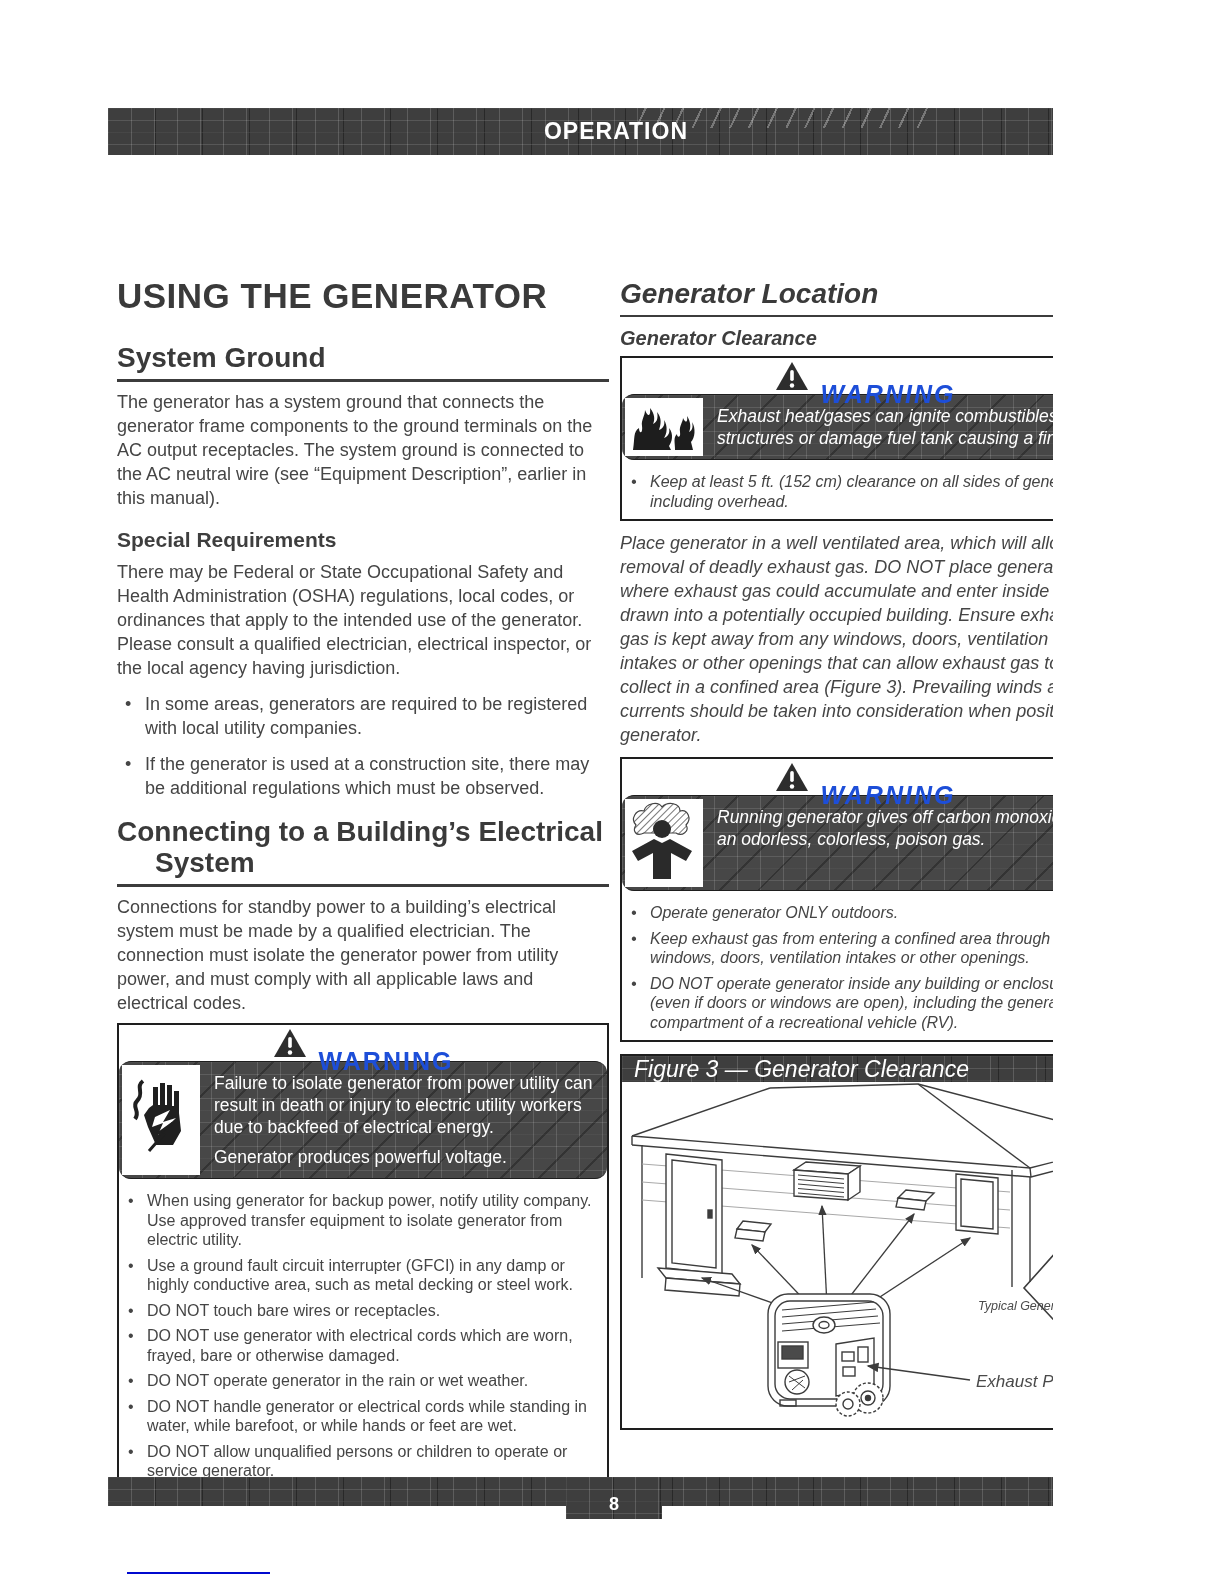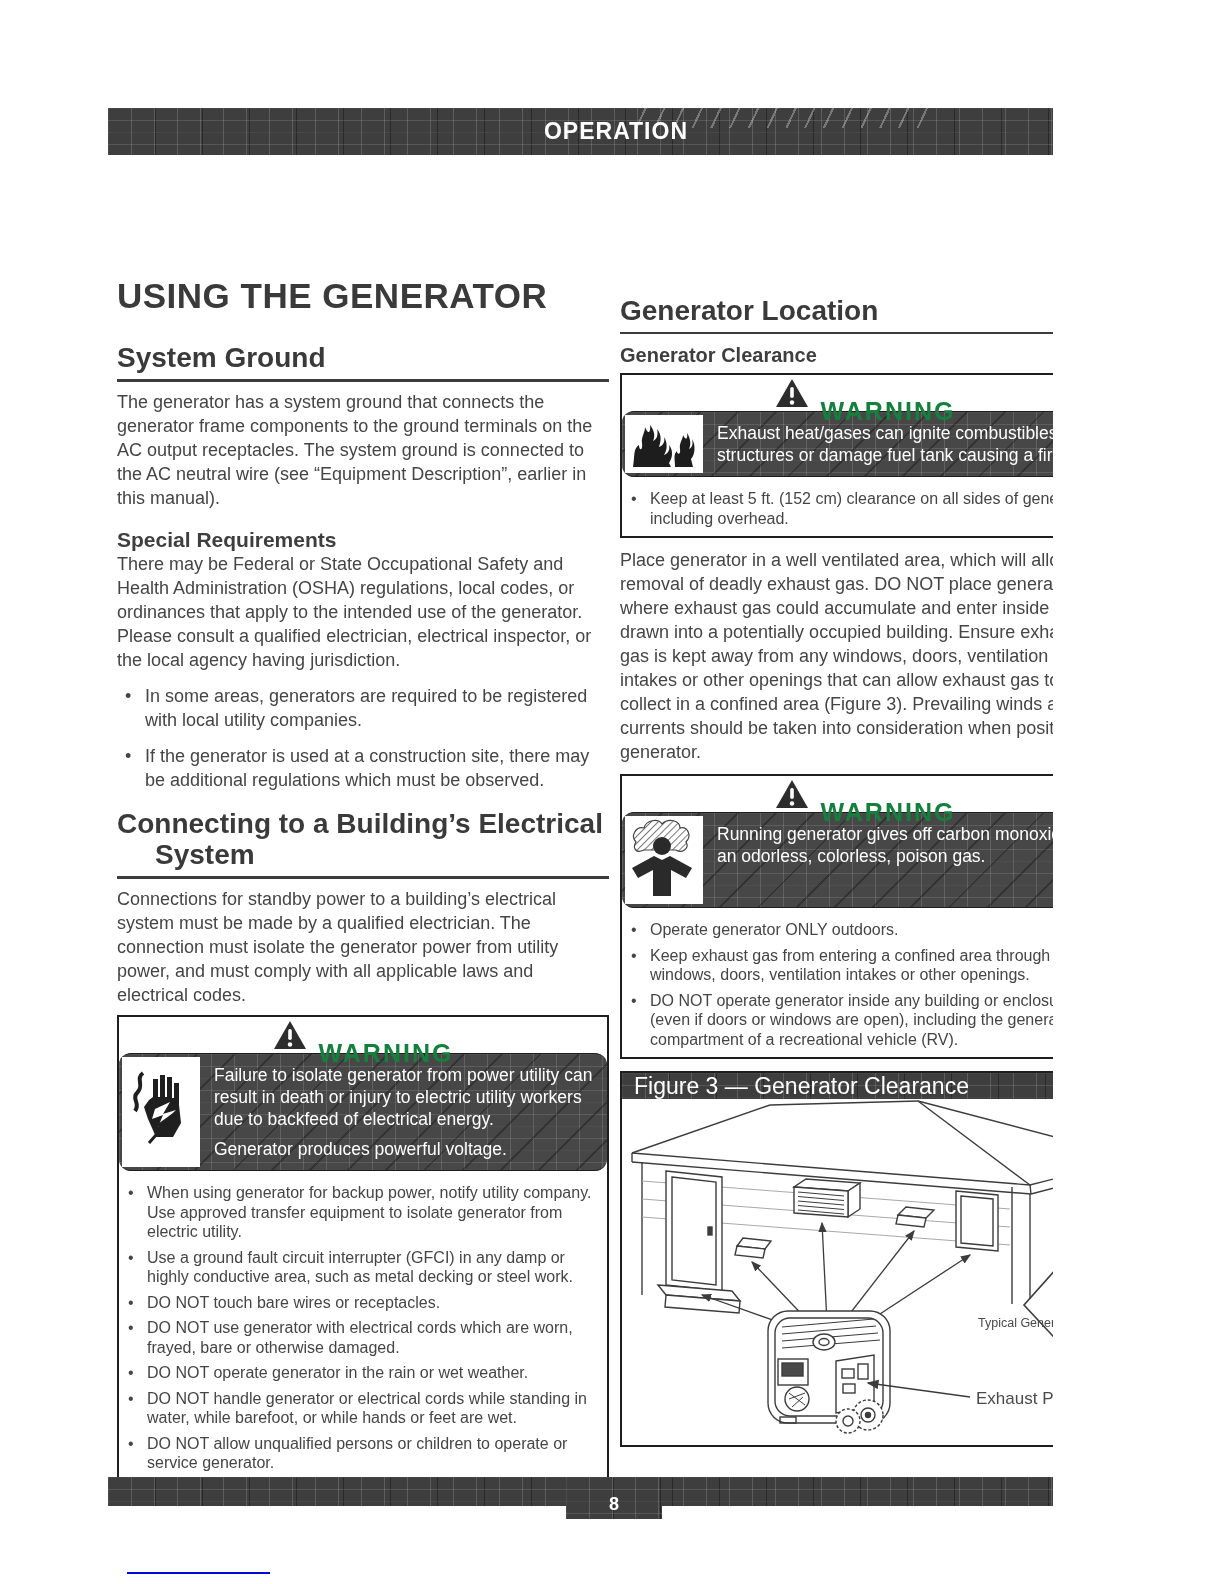--- a/index.html
+++ b/index.html
@@ -30,21 +30,21 @@
     display:flex; align-items:center; justify-content:center;
   }
   .header-band .hatch-overlay {
     position:absolute; left:520px; top:0; width:300px; height:20px;
     background:repeating-linear-gradient(115deg, transparent 0 15px, rgba(255,255,255,0.30) 15px 17px);
   }
   .header-title { color:#fff; font-weight:bold; font-size:23px; letter-spacing:1px; position:relative; }
 
   .col { position:absolute; }
   .col-left { left:117px; top:270px; width:492px; }
-  .col-right { left:620px; top:295px; width:490px; }
+  .col-right { left:620px; top:278px; width:490px;font-style:italic; }
 
   .main-title { font-size:35px; font-weight:bold; color:#3a3a3a; letter-spacing:0.5px; margin:6px 0 0 0; }
   .rule-heading {
     font-size:28px; font-weight:bold; color:#3a3a3a; margin:26px 0 0 0;
     padding-bottom:6px; border-bottom:3px solid #3c3c3c; line-height:31px;
   }
   .rule-heading .line2 { display:block; padding-left:38px; }
   .col-right .rule-heading { margin-top:0; border-bottom-width:2px; }
   .sub-heading { font-size:21px; font-weight:bold; color:#3e3e3e; margin:18px 0 0 0; }
   .col-right .sub-heading { margin-top:10px; font-size:20px; }
@@ -53,21 +53,21 @@
 
   ul.bullets { list-style:none; margin:12px 0 0 0; padding:0; }
   ul.bullets li { position:relative; padding-left:28px; font-size:18px; line-height:24px; margin-top:12px; }
   ul.bullets li:first-child { margin-top:0; }
   ul.bullets li::before { content:"•"; position:absolute; left:8px; top:0; }
 
   
   .warnbox { border:2px solid #1e1e1e; margin-top:8px; background:#fff; }
   .col-right .warnbox { margin-top:6px; }
   .warn-head { height:36px; display:flex; align-items:center; justify-content:center; gap:12px; }
-  .warn-label { font-size:25px; font-weight:bold; letter-spacing:2px; color:#15803d;margin-top:36px; }
+  .warn-label { font-size:25px; font-weight:bold; letter-spacing:2px; color:#1d4ed8;margin-top:36px; }
   .warn-dark { display:flex; align-items:stretch; padding:3px; border-top:1px solid #1e1e1e; border-bottom:1px solid #1e1e1e; }
   .warn-icon { flex:0 0 78px; background:#fff; display:flex; align-items:center; justify-content:center; }
   .warn-msg { color:#fff; font-size:17.5px; line-height:22px; padding:7px 10px 7px 14px; }
   .warn-msg p { margin:0; }
   .warn-msg p + p { margin-top:8px; }
   ul.warn-bullets { list-style:none; margin:0; padding:6px 10px 8px 0; }
   ul.warn-bullets li { position:relative; padding-left:28px; font-size:16px; line-height:19.5px; margin-top:6px; }
   ul.warn-bullets li::before { content:"•"; position:absolute; left:9px; top:0; }
 
   
@@ -96,21 +96,21 @@
     <span class="header-title">OPERATION</span>
   </div>
 
   <div class="col col-left">
     <h1 class="main-title">USING THE GENERATOR</h1>
 
     <h2 class="rule-heading">System Ground</h2>
     <p class="body-text">The generator has a system ground that connects the generator frame components to the ground terminals on the AC output receptacles. The system ground is connected to the AC neutral wire (see “Equipment Description”, earlier in this manual).</p>
 
     <h3 class="sub-heading">Special Requirements</h3>
-    <p class="body-text" style="margin-top:0">There may be Federal or State Occupational Safety and Health Administration (OSHA) regulations, local codes, or ordinances that apply to the intended use of the generator. Please consult a qualified electrician, electrical inspector, or the local agency having jurisdiction.</p>
+    <p class="body-text" style="margin-top:8px">There may be Federal or State Occupational Safety and Health Administration (OSHA) regulations, local codes, or ordinances that apply to the intended use of the generator. Please consult a qualified electrician, electrical inspector, or the local agency having jurisdiction.</p>
     <ul class="bullets">
       <li>In some areas, generators are required to be registered with local utility companies.</li>
       <li>If the generator is used at a construction site, there may be additional regulations which must be observed.</li>
     </ul>
 
     <h2 class="rule-heading" style="margin-top:16px">
       <span>Connecting to a Building’s Electrical</span>
       <span class="line2">System</span>
     </h2>
     <p class="body-text">Connections for standby power to a building’s electrical system must be made by a qualified electrician. The connection must isolate the generator power from utility power, and must comply with all applicable laws and electrical codes.</p>

